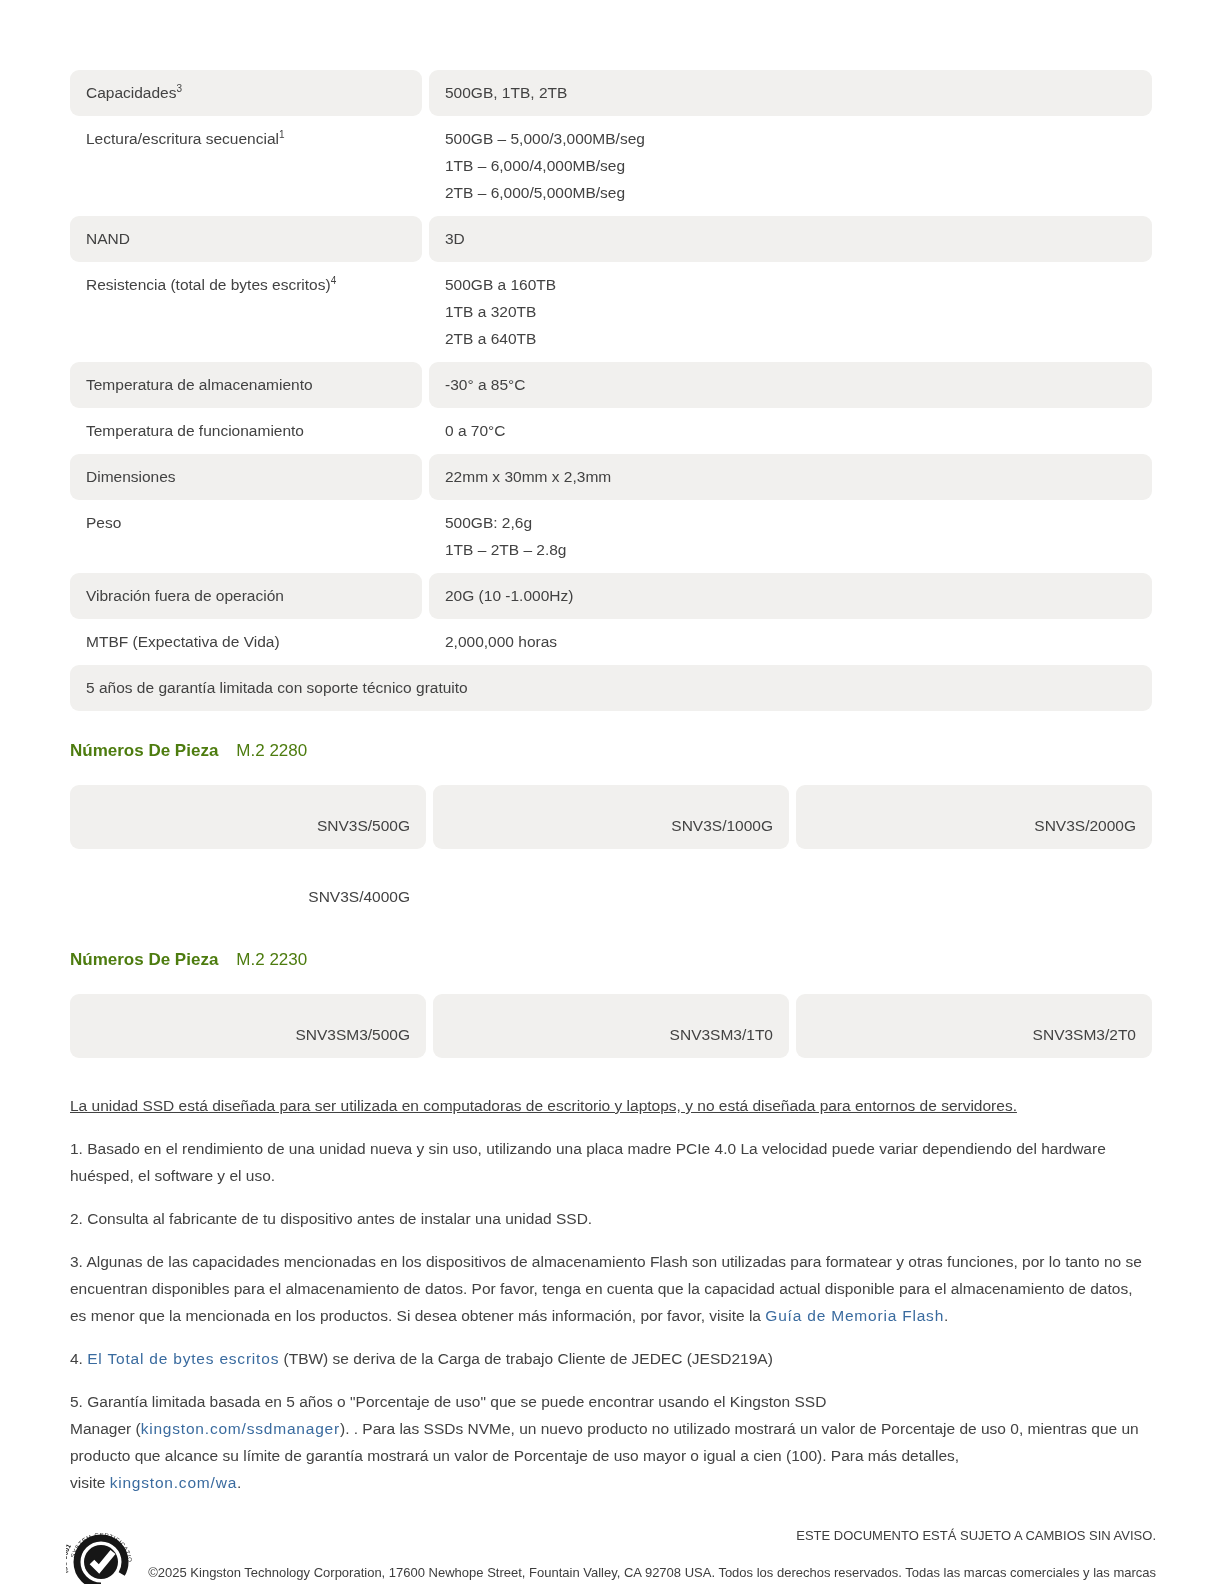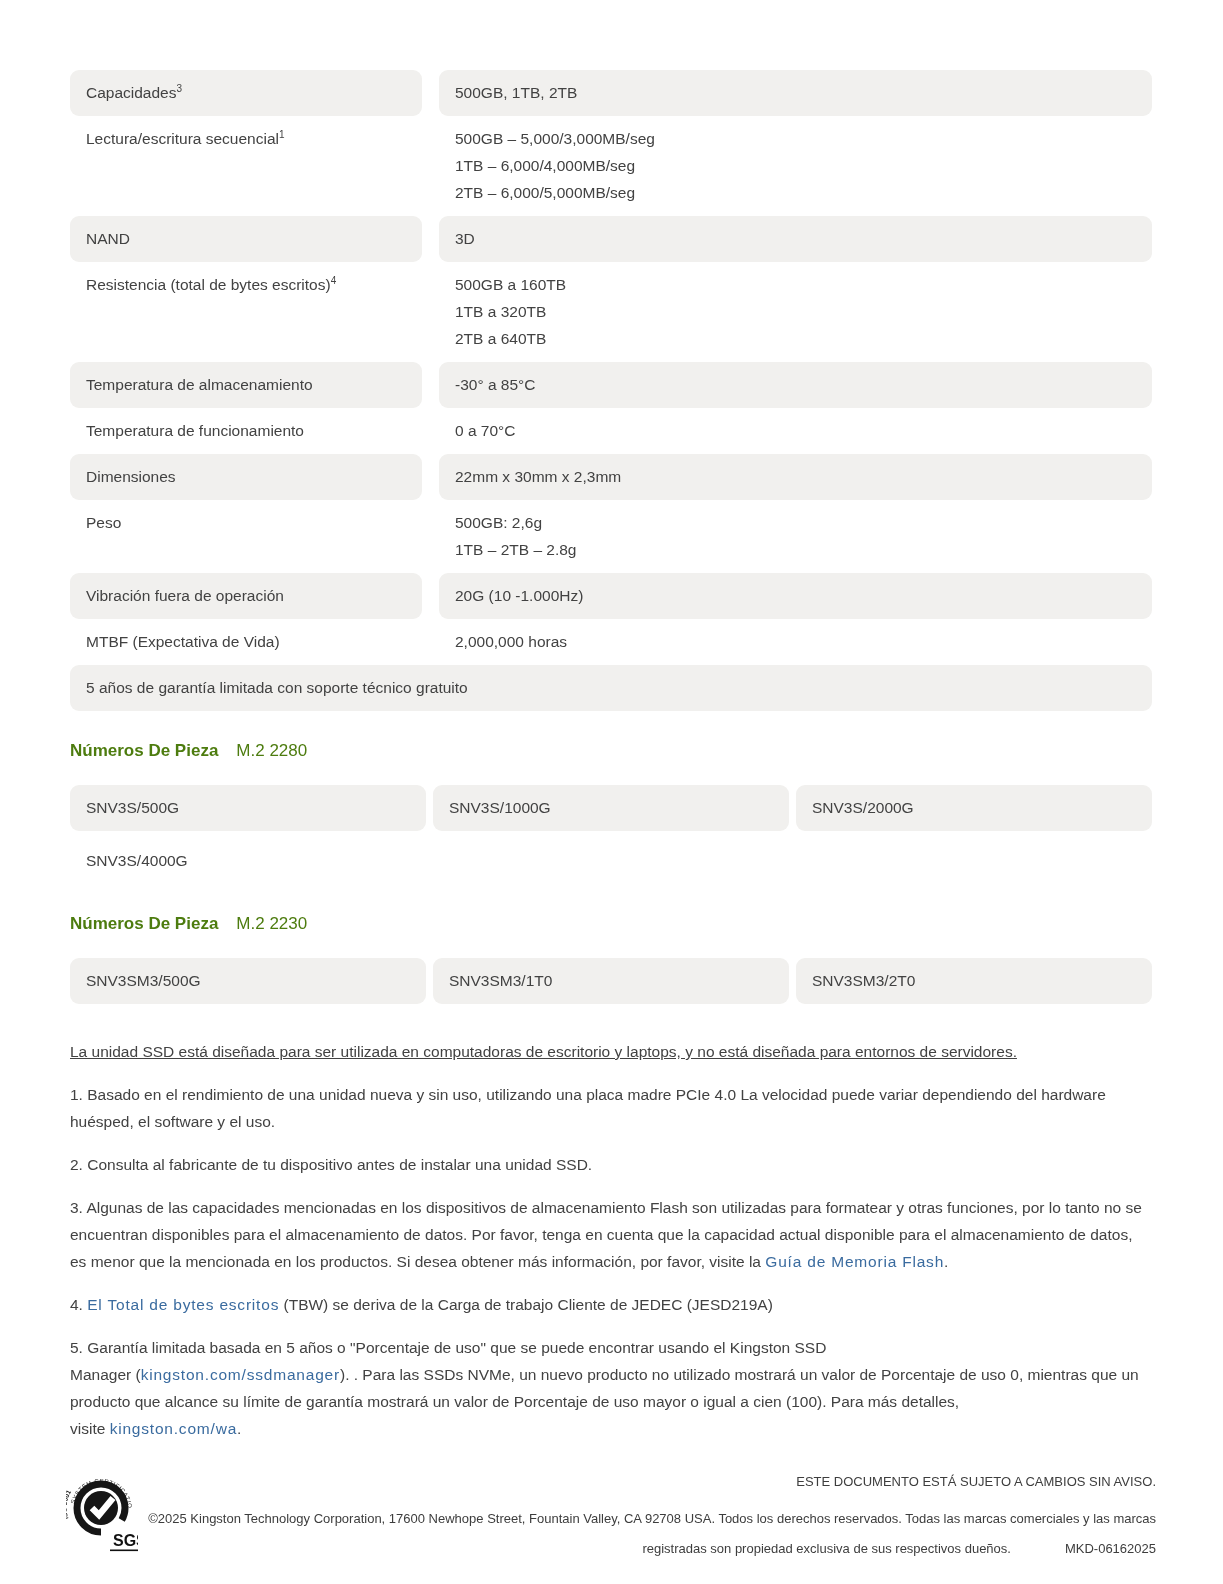--- a/index.html
+++ b/index.html
@@ -6,33 +6,33 @@
   body{
     width:1223px;height:1584px;background:#ffffff;
     font-family:"Liberation Sans","DejaVu Sans",sans-serif;
     color:var(--text,#424242);
     -webkit-font-smoothing:antialiased;
     overflow:hidden;
   }
   .content{padding:70px 71px 0 70px;width:1082px;}
 
   
-  .spec-row{display:flex;gap:17px;}
+  .spec-row{display:flex;gap:7px;}
   .cell{border-radius:9px;padding:9px 16px 10px 16px;font-size:15.5px;line-height:27px;}
   .label-cell{width:320px;flex:none;}
   .value-cell{flex:1;border-radius:9px;}
   .spec-row.shaded .cell{background:var(--shade,#f1f0ee);}
   sup{font-size:10px;line-height:0;vertical-align:super;}
 
   
   .pn-heading{margin:30px 0 24px 0;font-size:17px;color:#4d7c0f;}
   .pn-title{font-weight:bold;}
   .pn-ff{margin-left:18px;font-weight:normal;}
   .pn-grid{display:grid;grid-template-columns:1fr 1fr 1fr;gap:7px;margin-bottom:7px;}
-  .pn-cell{border-radius:9px;padding:9px 16px 10px 16px;font-size:15.5px;line-height:27px;min-height:27px;}
+  .pn-cell{border-radius:9px;padding:27px 16px 10px 16px;font-size:15.5px;line-height:27px;min-height:27px;text-align:right;}
   .pn-cell.shaded{background:var(--shade,#f1f0ee);}
 
   
   .note{font-size:15.5px;line-height:27px;margin:16px 0 0 0;white-space:pre-wrap;}
   .intro{margin-top:34px;text-decoration:underline;}
   a.link{color:var(--link,#3a6b9f);letter-spacing:0.8px;text-decoration:none;cursor:pointer;}
 
   
   .footer{display:flex;align-items:flex-start;margin:28px 0 0 66px;width:1090px;}
   .footer-logo{flex:none;}

